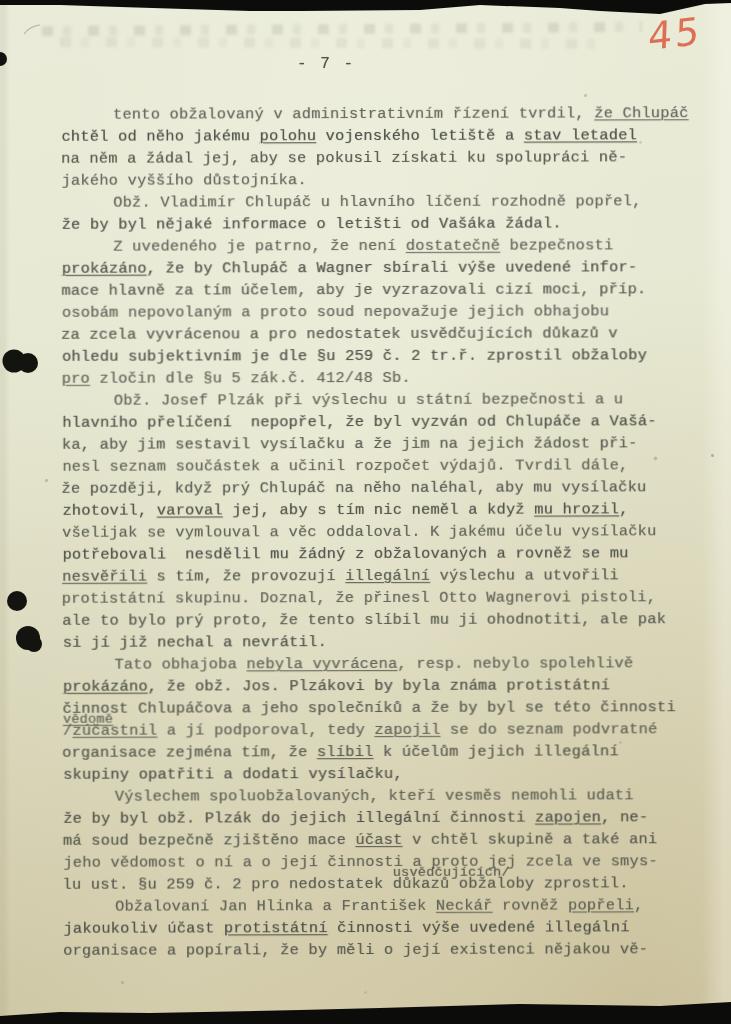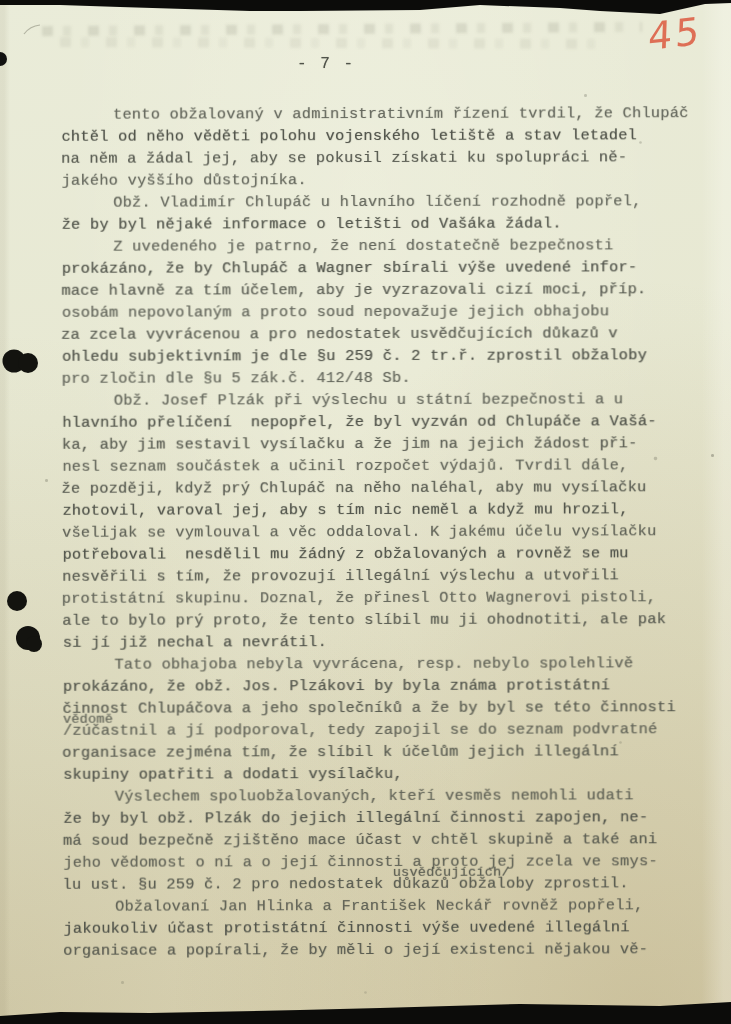--- a/index.html
+++ b/index.html
@@ -53,20 +53,21 @@
     text-shadow:0.4px 0.4px 0.7px rgba(78,80,68,0.45);
     transform:rotate(-0.15deg);
   }
   .line { height:22px; white-space:pre; }
   .line.indent { padding-left:52px; }
   .line:nth-child(odd) { opacity:0.93; }
   .line:nth-child(3n+1) { opacity:0.86; }
   .line:nth-child(2n) { transform:translateX(0.4px); }
   .line:nth-child(5n) { transform:translateX(-0.5px); }
   .u {
+    text-decoration:underline;
     text-decoration-thickness:1px;
     text-underline-offset:2px;
     text-decoration-color:rgba(82,84,72,0.85);
   }
   .insert {
     display:inline-block; width:0; position:relative; top:-12px;
     font-size:13.6px; white-space:nowrap;
   }
   .marks { position:absolute; inset:0; pointer-events:none; }
   .speckles {
@@ -91,21 +92,21 @@
 
 <div class="ghost-impressions"></div>
 <div class="ghost-impressions row2"></div>
 
 <div class="page-number">- 7 -</div>
 <div class="folio">45</div>
 
 <div class="typed-text">
     <div class="para">
       <div class="line indent"><span>tento obžalovaný v administrativním řízení tvrdil, </span><span class="u">že Chlupáč</span></div>
-      <div class="line"><span>chtěl od něho věděti </span><span class="u">polohu</span><span> vojenského letiště a </span><span class="u">stav letadel</span></div>
+      <div class="line"><span>chtěl od něho jakému </span><span class="u">polohu</span><span> vojenského letiště a </span><span class="u">stav letadel</span></div>
       <div class="line"><span>na něm a žádal jej, aby se pokusil získati ku spolupráci ně-</span></div>
       <div class="line"><span>jakého vyššího důstojníka.</span></div>
     </div>
     <div class="para">
       <div class="line indent"><span>Obž. Vladimír Chlupáč u hlavního líčení rozhodně popřel,</span></div>
       <div class="line"><span>že by byl nějaké informace o letišti od Vašáka žádal.</span></div>
     </div>
     <div class="para">
       <div class="line indent"><span>Z uvedeného je patrno, že není </span><span class="u">dostatečně</span><span> bezpečnosti</span></div>
       <div class="line"><span class="u">prokázáno</span><span>, že by Chlupáč a Wagner sbírali výše uvedené infor-</span></div>

